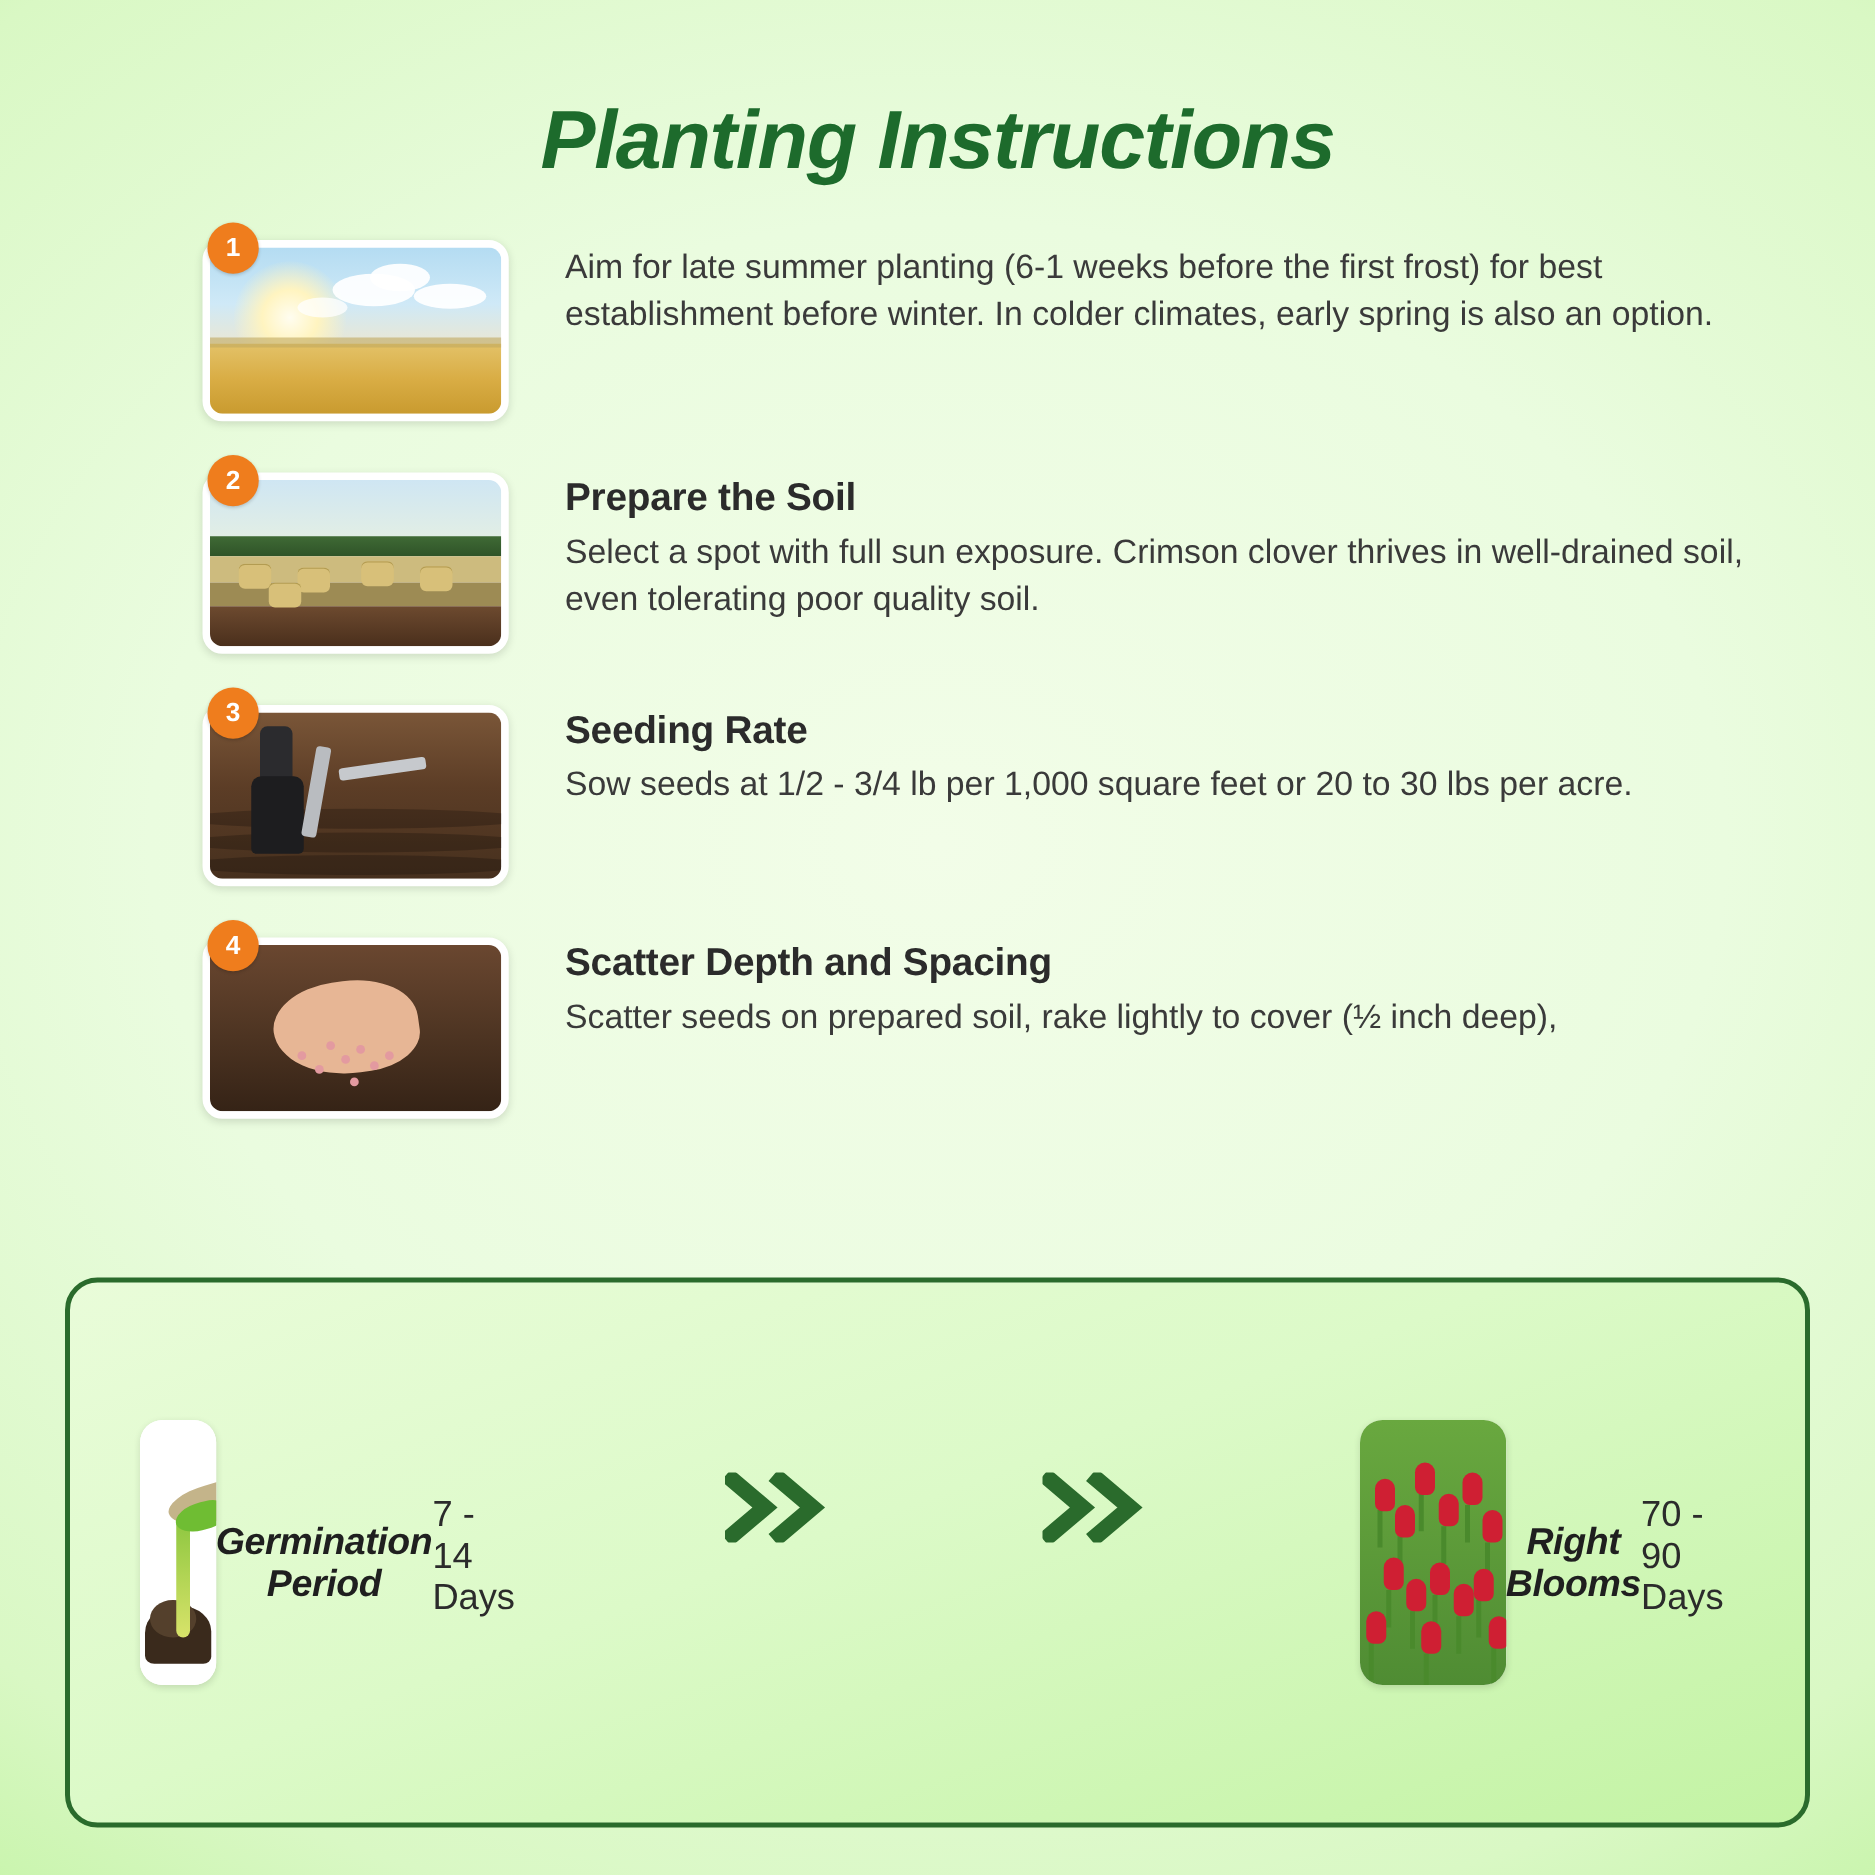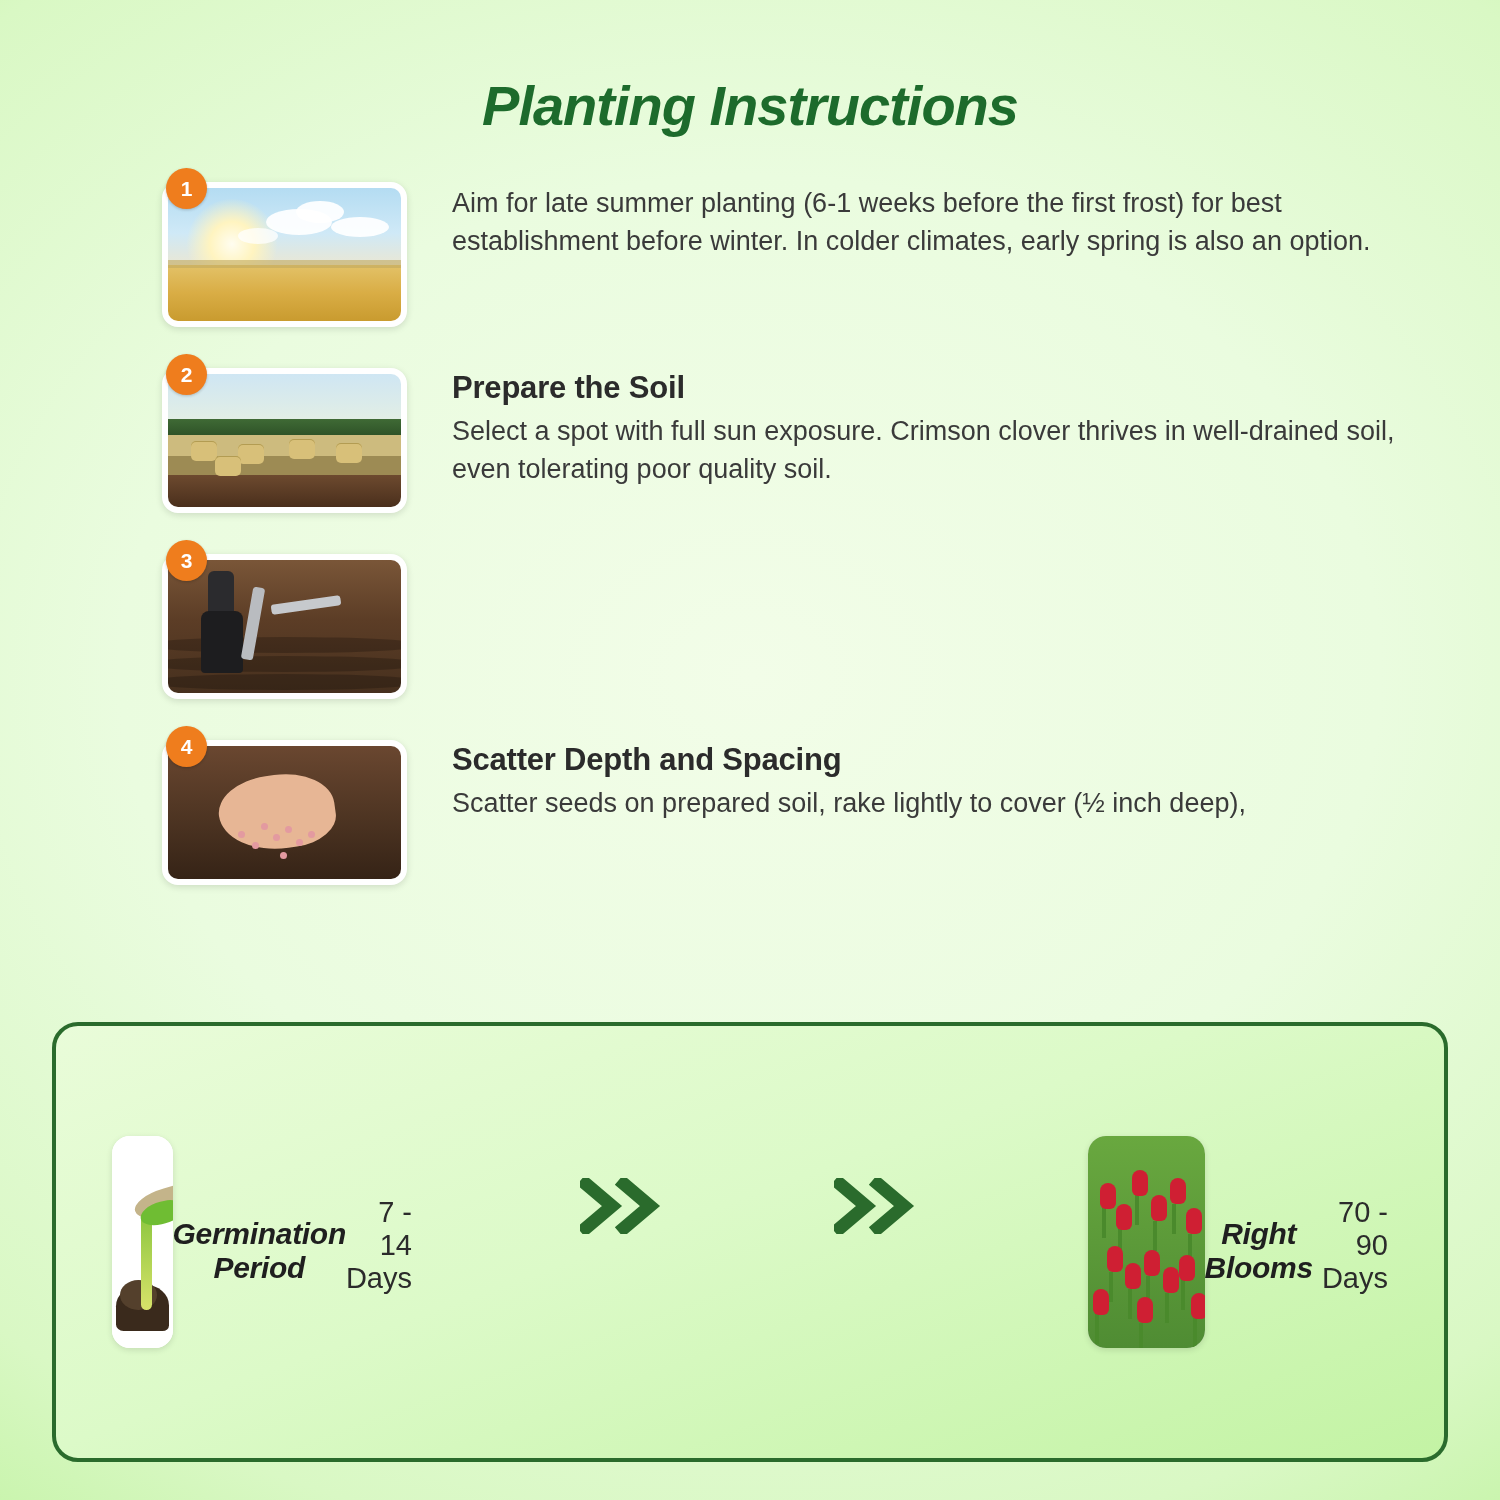--- a/index.html
+++ b/index.html
@@ -16,21 +16,21 @@
   }
   .page {
     width: 1500px;
     height: 1500px;
     box-sizing: border-box;
     padding: 0 52px;
     position: relative;
   }
   .title {
     text-align: center;
-    font-size: 56px;
+    font-size: 66px;
     font-weight: bold;
     font-style: italic;
     color: #1d6b2c;
     letter-spacing: -1px;
     padding-top: 78px;
     line-height: 1;
   }
 
   
   .steps {
@@ -133,21 +133,21 @@
     font-weight: bold;
     font-style: italic;
     color: #1f1f1f;
     text-align: center;
     letter-spacing: -0.3px;
   }
   .tl-days {
     margin-top: 6px;
     font-size: 29px;
     color: #2b2b2b;
-    text-align: right;
+    text-align: left;
   }
   .chev {
     flex: 0 0 auto;
     padding-bottom: 72px;
     display: flex;
     align-items: center;
     justify-content: center;
   }
 
   
@@ -263,20 +263,24 @@
             <div class="soilbg"></div>
             <div class="furrow" style="top:58%;"></div>
             <div class="furrow" style="top:72%;"></div>
             <div class="furrow" style="top:86%;"></div>
             <div class="leg"></div>
             <div class="boot"></div>
             <div class="tool"></div>
             <div class="tool2"></div>
           </div>
         </div>
+      </div>
+      <div class="step-text">
+        <div class="step-title">Seeding Rate</div>
+        <div class="step-body">Sow seeds at 1/2 - 3/4 lb per 1,000 square feet or 20 to 30 lbs per acre.</div>
       </div>
     </div>
 
     <div class="step">
       <div class="thumb-wrap">
         <div class="badge">4</div>
         <div class="thumb">
           <div class="art handseed">
             <div class="soilbg"></div>
             <div class="hand"></div>

